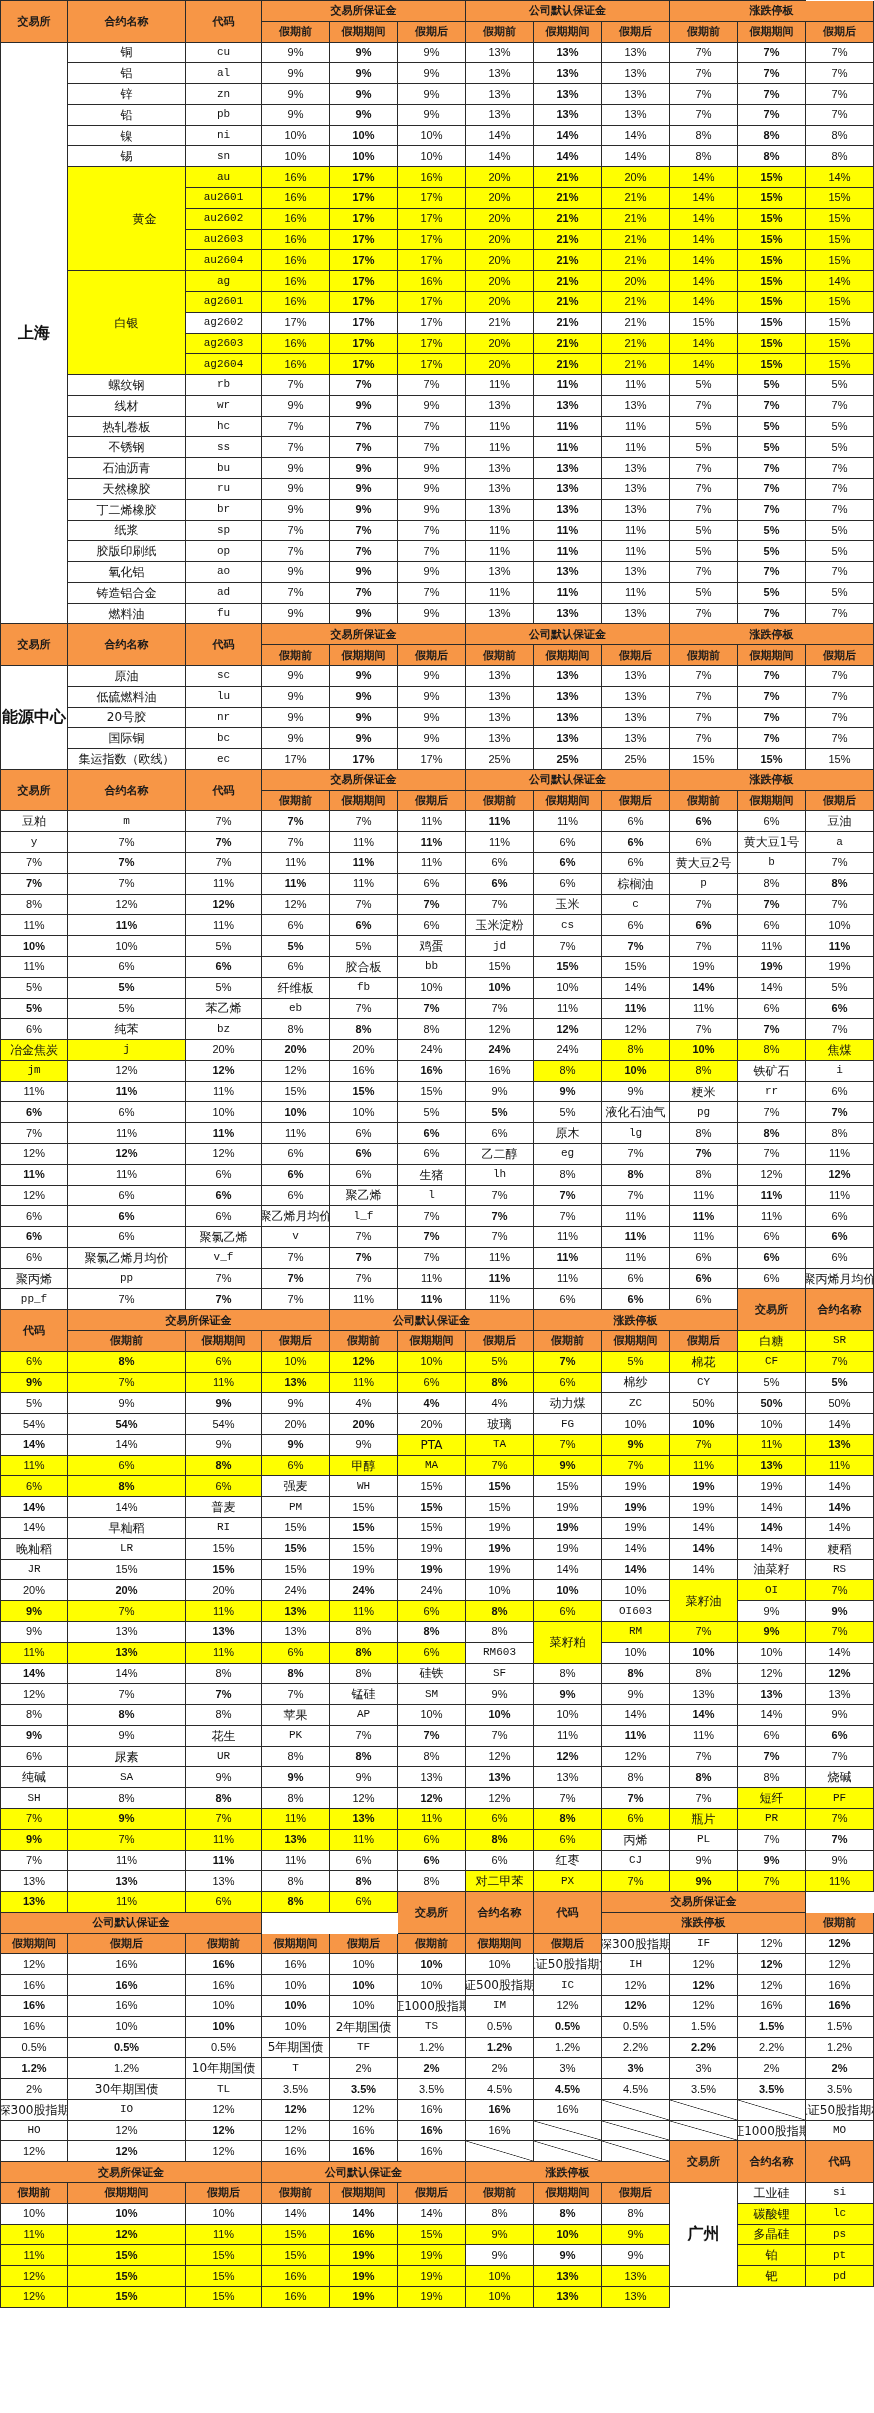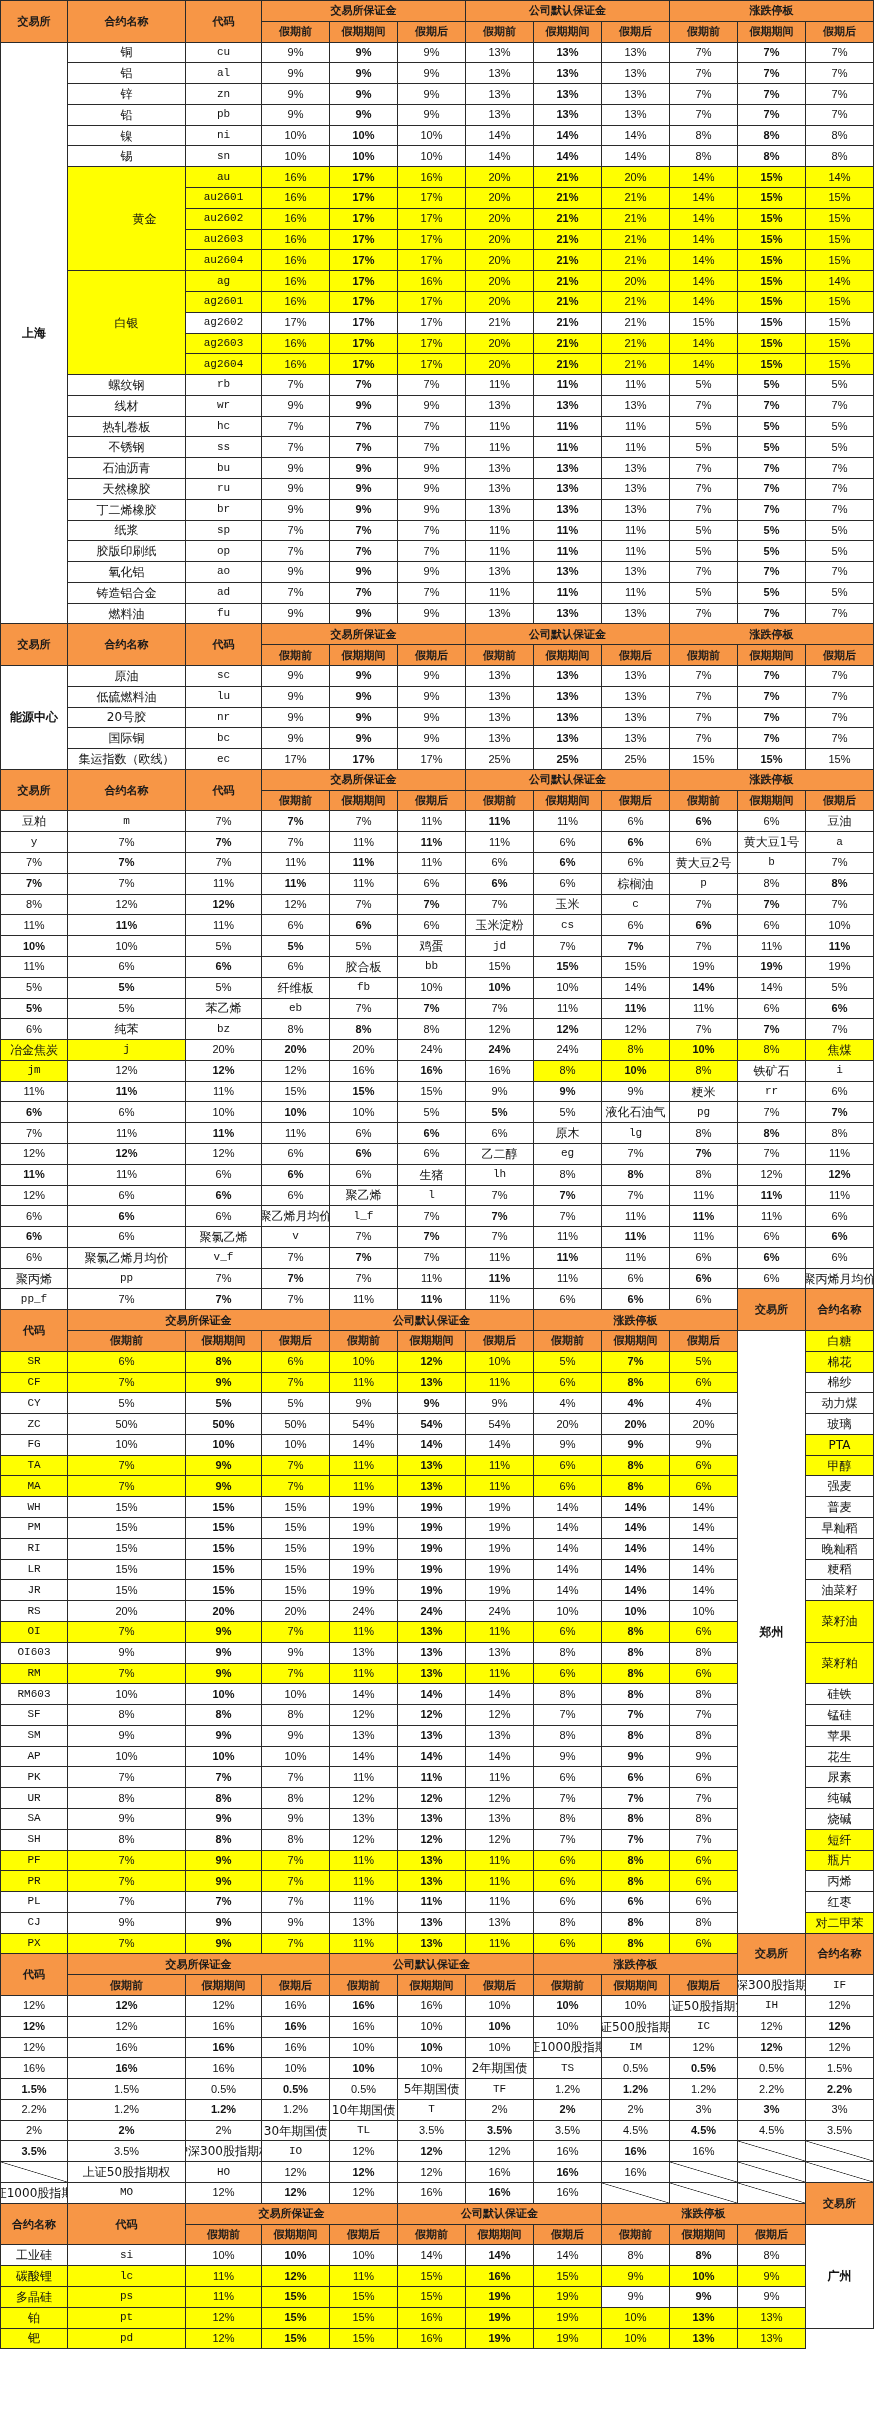--- a/index.html
+++ b/index.html
@@ -1,19 +1,19 @@
 <!DOCTYPE html>
 <html style="--hdr: #F79646; --hl: #FFFF00; --bd: #2a2a2a;"><head>
   <meta charset="utf-8">
   <style>
     :root { --hdr: #F79646; --hl: #FFFF00; --bd: #2a2a2a; }
     html, body { margin: 0; padding: 0; background: #ffffff; }
     body { width: 874px; height: 2413px; overflow: hidden; }
     #grid {
-      width: 874px;
+      width: 806px;
       box-sizing: border-box;
       border-left: 1px solid var(--bd);
       border-top: 1px solid var(--bd);
       display: grid;
       grid-template-columns: 67px 118px 76px repeat(9, 68px);
       grid-auto-rows: 20.79px;
       grid-auto-flow: row;
       font-family: "DejaVu Sans", sans-serif;
       color: #111;
     }
@@ -25,21 +25,21 @@
       align-items: center;
       justify-content: center;
       overflow: hidden;
       white-space: nowrap;
       background: #ffffff;
       line-height: 1;
     }
     .h { background: var(--hdr); font-weight: bold; font-size: 11px; color: #1a1a1a; }
     .rs2 { grid-row: span 2; }
     .cs3 { grid-column: span 3; }
-    .ex { font-weight: bold; font-size: 12px; }
+    .ex { font-weight: bold; font-size: 16px; }
     .nm { font-size: 12px; font-family: "DejaVu Sans", sans-serif; }
     .cd { font-size: 11px; font-family: "Liberation Mono", monospace; }
     .v { font-size: 11px; font-family: "Liberation Sans", sans-serif; }
     .b { font-weight: bold; }
     .y { background: var(--hl); }
     .diag {
       background: linear-gradient(to top right, transparent calc(50% - 0.7px), #333 50%, transparent calc(50% + 0.7px));
     }
   </style>
 </head>
@@ -742,21 +742,20 @@
     <div class="c h cs3">涨跌停板</div>
     <div class="c h">假期前</div>
     <div class="c h">假期期间</div>
     <div class="c h">假期后</div>
     <div class="c h">假期前</div>
     <div class="c h">假期期间</div>
     <div class="c h">假期后</div>
     <div class="c h">假期前</div>
     <div class="c h">假期期间</div>
     <div class="c h">假期后</div>
-    <div class="c ex" style="grid-row: span 29;">郑州</div>
     <div class="c nm y">白糖</div>
     <div class="c cd y">SR</div>
     <div class="c v y">6%</div>
     <div class="c v b y">8%</div>
     <div class="c v y">6%</div>
     <div class="c v y">10%</div>
     <div class="c v b y">12%</div>
     <div class="c v y">10%</div>
     <div class="c v y">5%</div>
     <div class="c v b y">7%</div>

